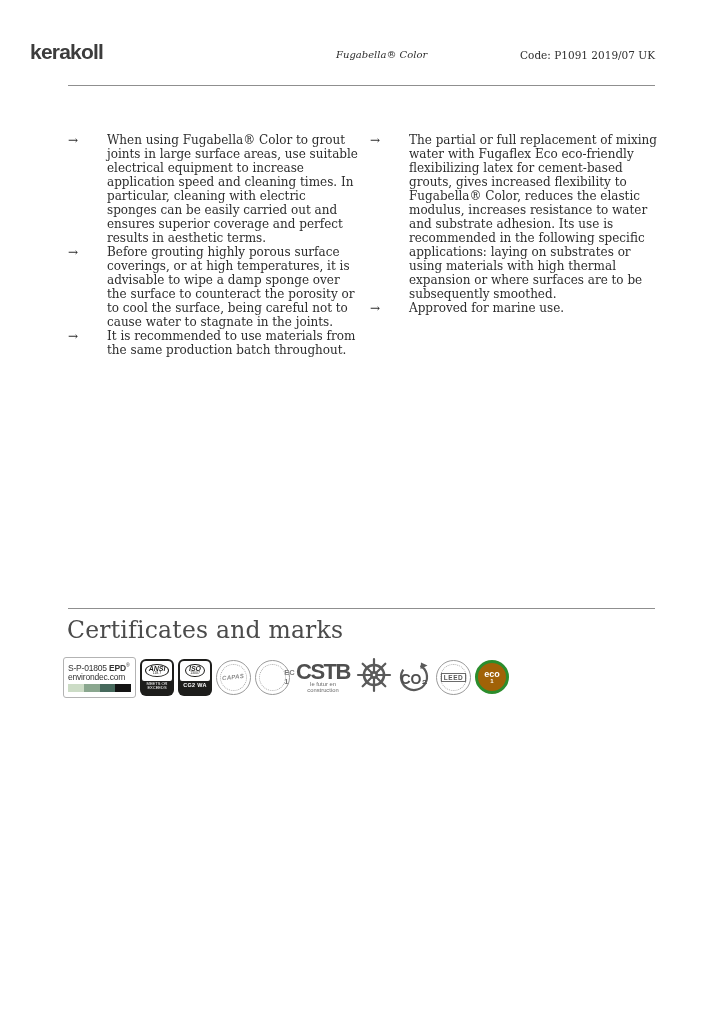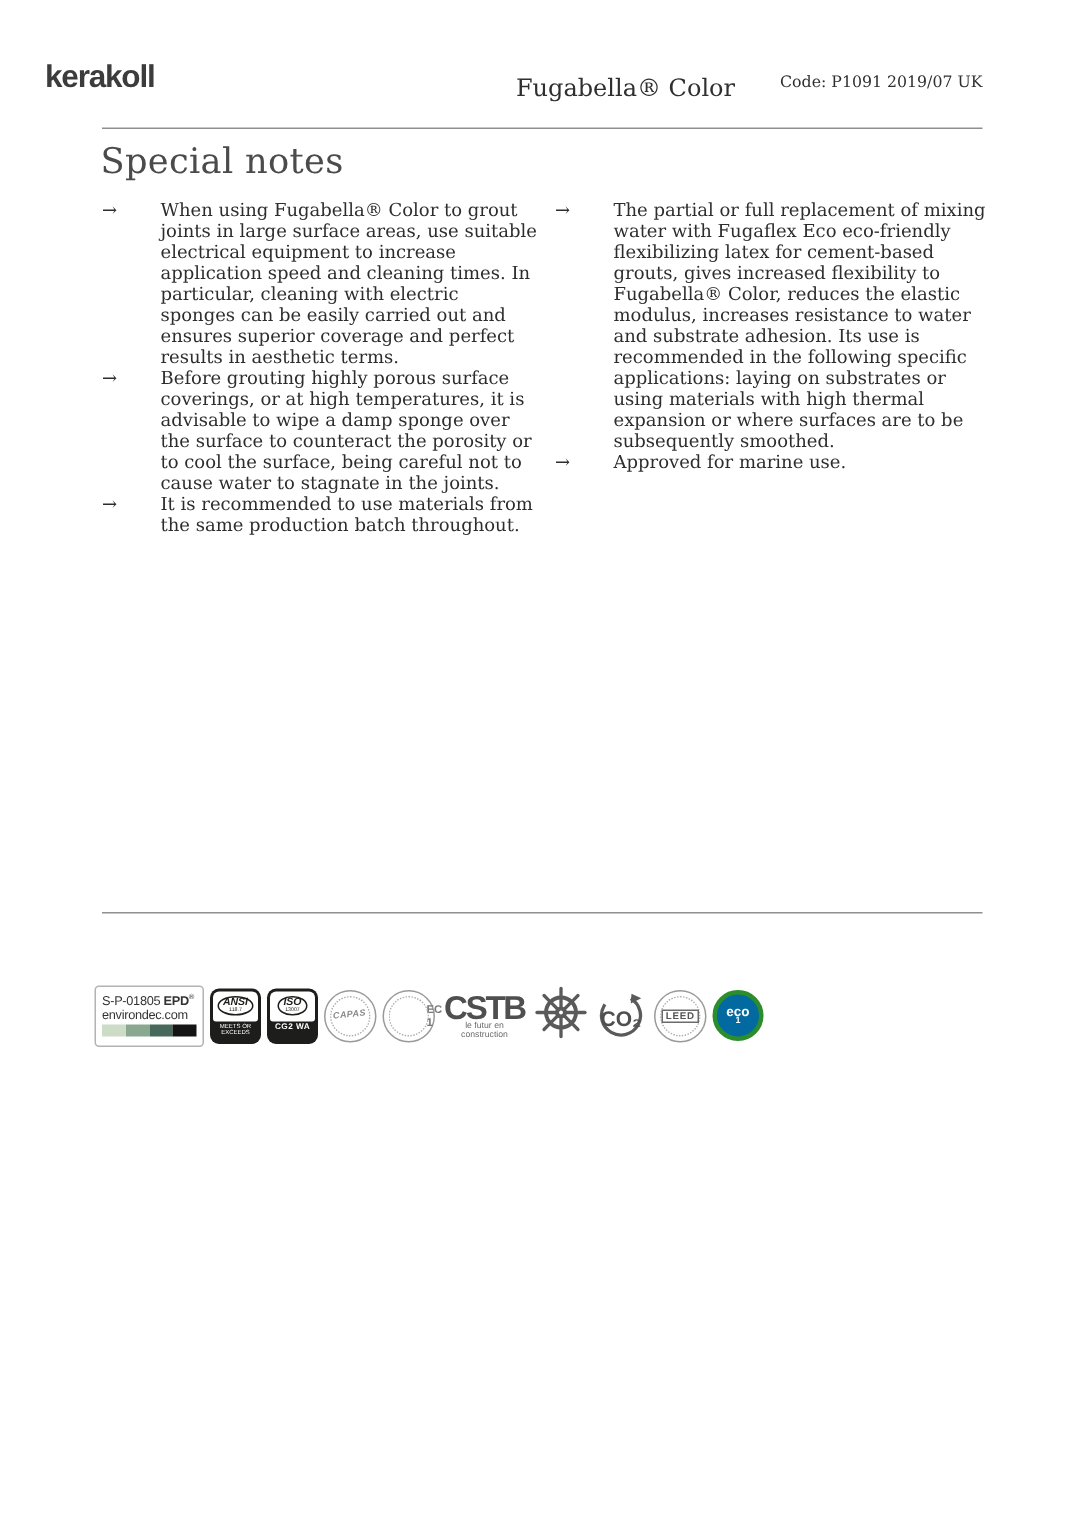--- a/index.html
+++ b/index.html
@@ -9,22 +9,22 @@
     overflow:hidden; font-family:"DejaVu Serif", serif; color:#2d2d2d;
   }
 
   
   .logo {
     position:absolute; left:30px; top:40px;
     font-family:"Liberation Sans", sans-serif; font-weight:700;
     font-size:21px; letter-spacing:-0.8px; color:#3c3c3c;
   }
   .hdr-product {
-    position:absolute; left:336px; top:49px; width:154px; text-align:right;
-    font-size:16px; color:#2f2f2f;
+    position:absolute; left:336px; top:49px; width:154px; text-align:left;
+    font-size:10px; color:#2f2f2f;font-style:italic;
   }
   .hdr-code {
     position:absolute; right:65px; top:49px; 
     font-size:10.5px; color:#2f2f2f;
   }
 
   .rule { position:absolute; left:68px; width:587px; height:1px; background:#8f8f8f; }
   #rule1 { top:85px; }
   #rule2 { top:608px; }
 
@@ -108,39 +108,38 @@
   
   .co2 { position:relative; width:36px; height:38px; }
   .co2 span {
     position:absolute; left:0; top:13px; width:100%; text-align:center;
     font-size:14px; font-weight:800; color:#4f4f4f;
   }
 
   
   .eco {
     width:34px; height:34px; border-radius:50%;
-    border:3px solid #2b8d2c; background:#0369a1;
+    border:3px solid #2b8d2c; background:#a16207;
     display:flex; flex-direction:column; align-items:center; justify-content:center;
     color:#fff;
   }
   .eco-label { font-size:9px; font-weight:800; line-height:8px; }
   .eco-sub   { font-size:6px; font-weight:700; line-height:6px; }
 </style>
 </head>
 <body>
 
 <div class="page">
 
   <div class="logo">kerakoll</div>
   <div class="hdr-product">Fugabella® Color</div>
   <div class="hdr-code">Code: P1091 2019/07 UK</div>
 
   <div class="rule" id="rule1"></div>
 
-  <div class="section-title" id="title-special">Special notes</div>
 
   <div class="col" id="col1">
     <div class="bullet">
       <span class="arrow">→</span>
       <span class="btext">When using Fugabella® Color to grout joints in large surface areas, use suitable electrical equipment to increase application speed and cleaning times. In particular, cleaning with electric sponges can be easily carried out and ensures superior coverage and perfect results in aesthetic terms.</span>
     </div>
     <div class="bullet">
       <span class="arrow">→</span>
       <span class="btext">Before grouting highly porous surface coverings, or at high temperatures, it is advisable to wipe a damp sponge over the surface to counteract the porosity or to cool the surface, being careful not to cause water to stagnate in the joints.</span>
     </div>
@@ -156,20 +155,21 @@
       <span class="btext">The partial or full replacement of mixing water with Fugaflex Eco eco-friendly flexibilizing latex for cement-based grouts, gives increased flexibility to Fugabella® Color, reduces the elastic modulus, increases resistance to water and substrate adhesion. Its use is recommended in the following specific applications: laying on substrates or using materials with high thermal expansion or where surfaces are to be subsequently smoothed.</span>
     </div>
     <div class="bullet">
       <span class="arrow">→</span>
       <span class="btext">Approved for marine use.</span>
     </div>
   </div>
 
   <div class="rule" id="rule2"></div>
 
+  <div class="section-title" id="title-certs">Certificates and marks</div>
 
   <div class="badges">
 
     <div class="epd">
       <div><span>S-P-01805 </span><b>EPD</b><sup>®</sup></div>
       <div>environdec.com</div>
       <div class="epd-bar">
         <div style="background-color: rgb(204, 220, 198);"></div>
         <div style="background-color: rgb(138, 167, 143);"></div>
         <div style="background-color: rgb(70, 105, 92);"></div>

